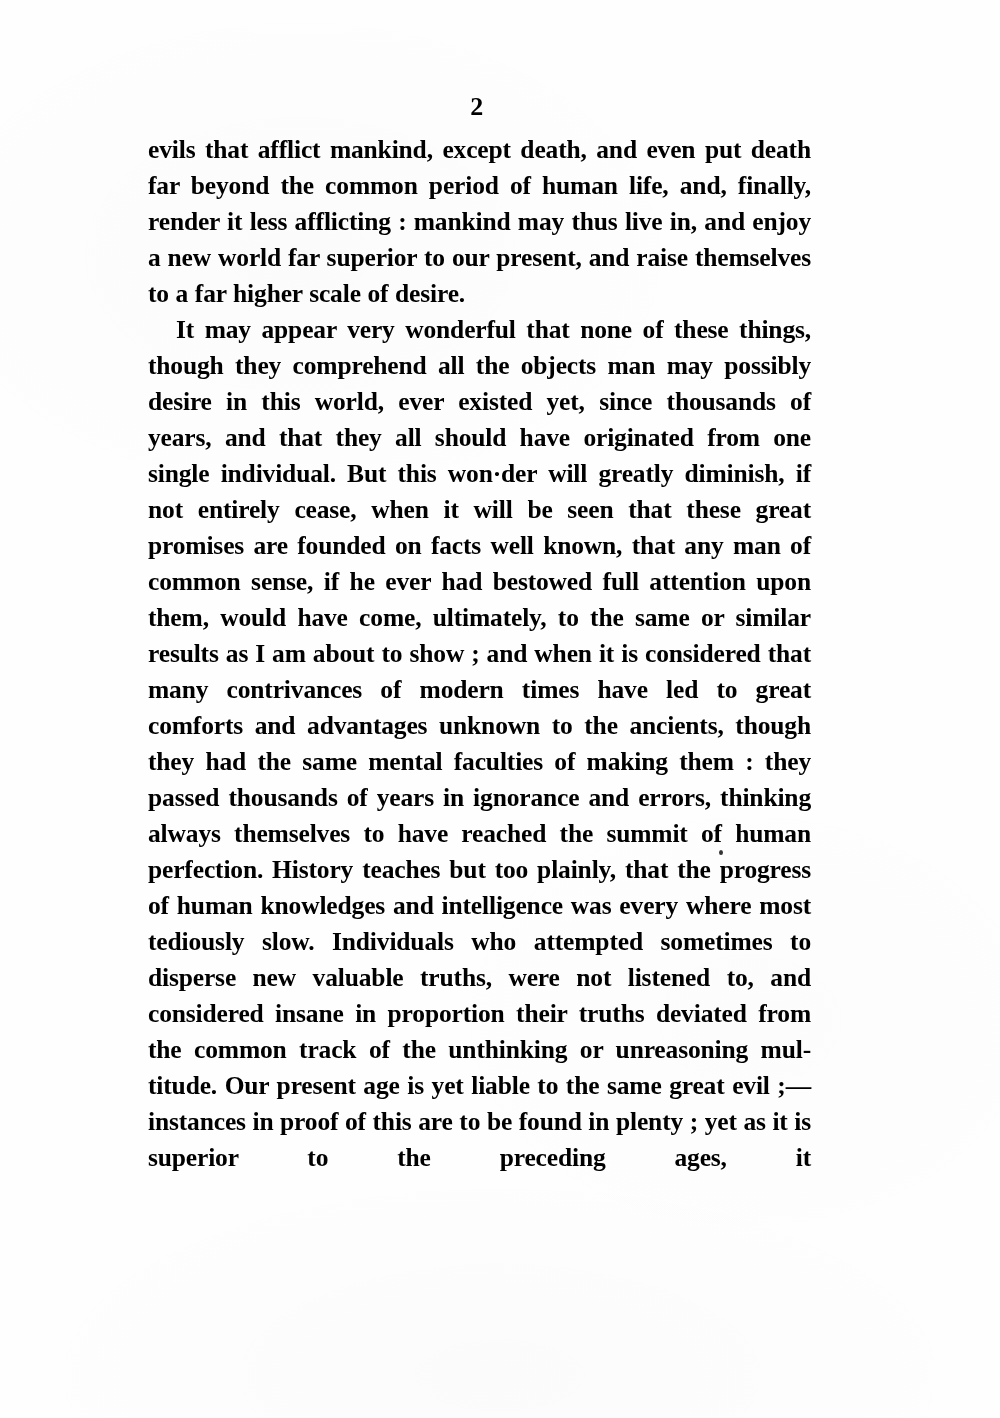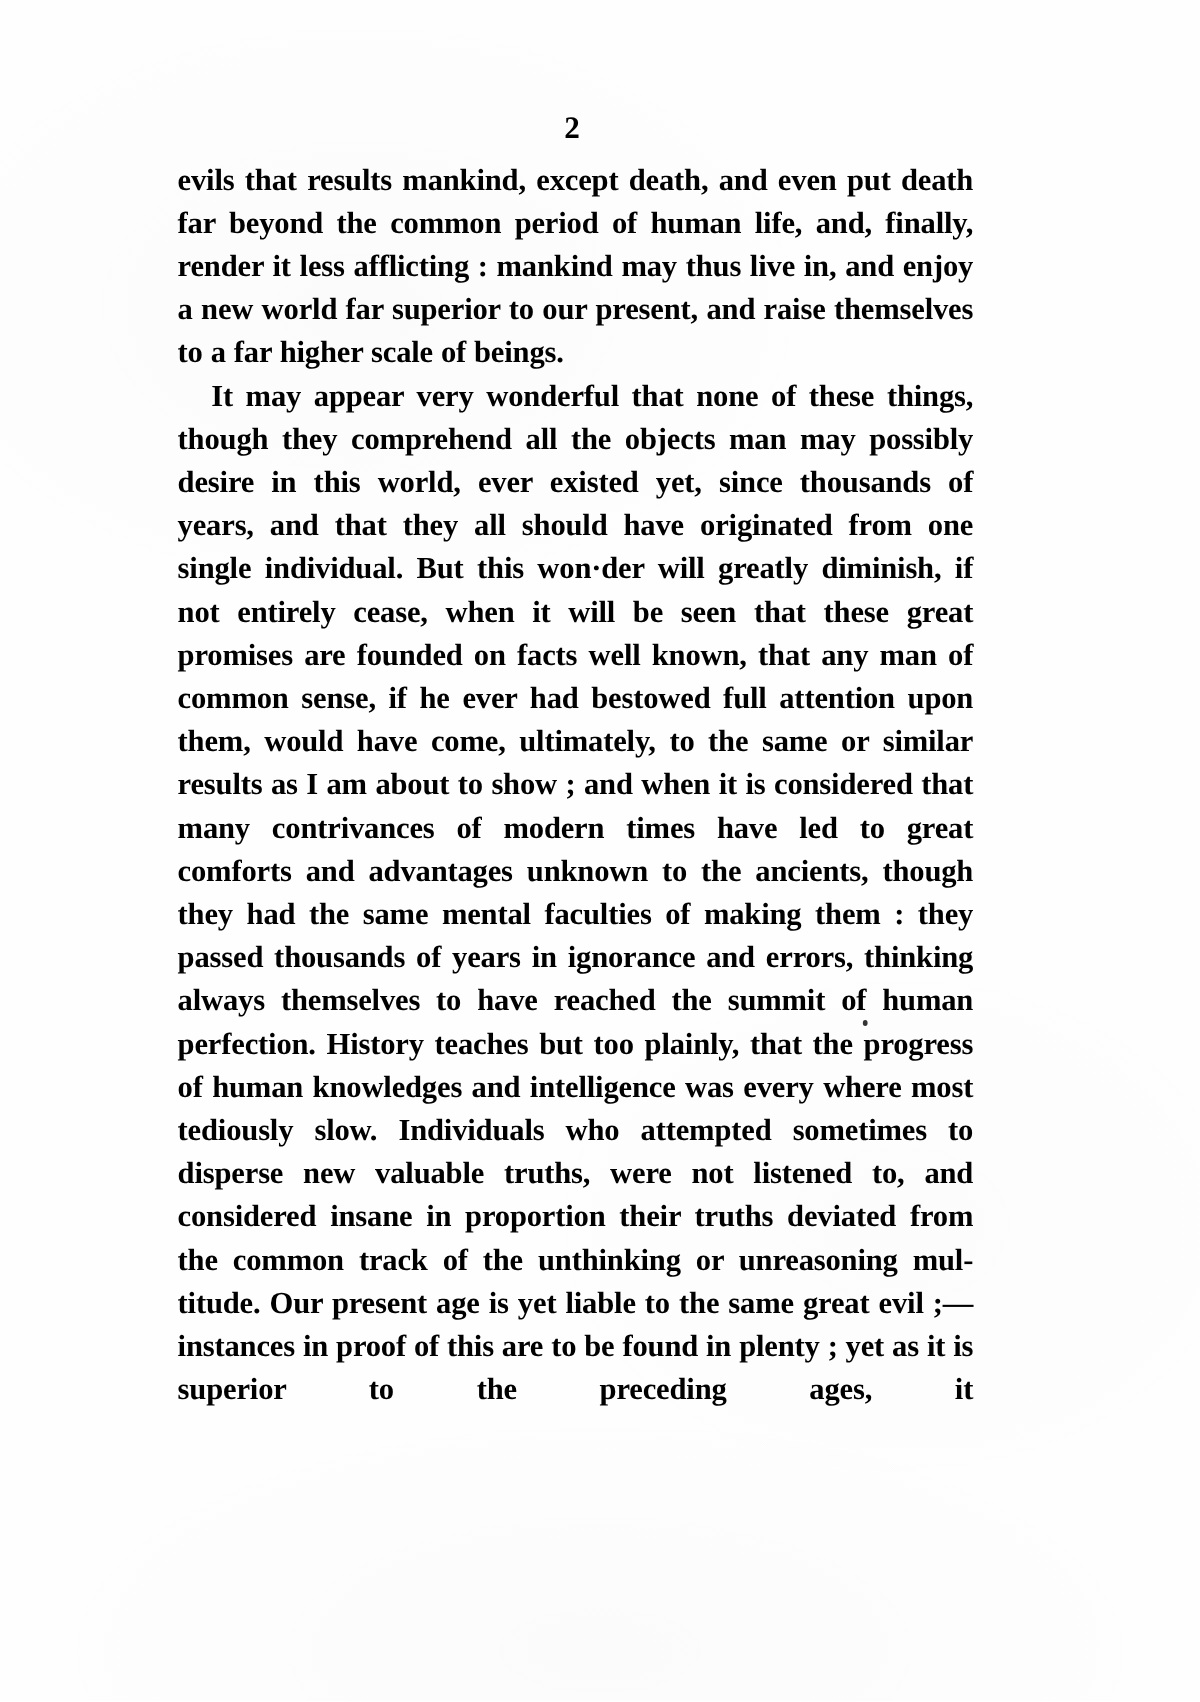--- a/index.html
+++ b/index.html
@@ -101,21 +101,21 @@
 <body>
 
 <div class="page">
 
   <div class="scan-noise"></div>
 
   <div class="folio">2</div>
 
   <div class="textblock">
 
-    <p class="para"><span>evils that results mankind, except  death, and even put</span> <span>death far beyond  the  common  period  of  human life,</span> <span>and, finally,  render  it  less  afflicting :  mankind  may</span> <span>thus live in, and enjoy a new  world far superior to our</span> <span>present, and  raise themselves to  a  far higher  scale  of</span> <span>beings.</span></p>
+    <p class="para"><span>evils that afflict mankind, except  death, and even put</span> <span>death far beyond  the  common  period  of  human life,</span> <span>and, finally,  render  it  less  afflicting :  mankind  may</span> <span>thus live in, and enjoy a new  world far superior to our</span> <span>present, and  raise themselves to  a  far higher  scale  of</span> <span>desire.</span></p>
 
     <p class="para indent"><span>It may appear  very  wonderful  that  none  of  these</span> <span>things, though  they  comprehend  all  the  objects  man</span> <span>may  possibly  desire  in  this world,  ever  existed  yet,</span> <span>since thousands of years, and that they all should have</span> <span>originated from  one single individual.    But this won·</span><span>der will greatly diminish, if  not entirely cease, when it</span> <span>will be seen that these great promises  are founded on</span> <span>facts  well known,  that  any man  of  common sense, if</span> <span>he ever had bestowed full attention upon them,  would</span> <span>have come, ultimately, to  the  same  or  similar  results</span> <span>as I am about to show ; and when it is considered that</span> <span>many  contrivances  of  modern  times  have  led to great</span> <span>comforts  and  advantages  unknown  to  the  ancients,</span> <span>though they had the  same mental faculties of making</span> <span>them :  they  passed  thousands  of  years  in  ignorance</span> <span>and errors, thinking always themselves to have reached</span> <span>the  summit  of  human  perfection.    History  teaches</span> <span>but too plainly, that the progress of human knowledges</span> <span>and intelligence was every where most tediously slow.</span> <span>Individuals who attempted sometimes to disperse new</span> <span>valuable truths, were  not  listened to,  and  considered</span> <span>insane  in  proportion  their  truths  deviated  from  the</span> <span>common track of the unthinking or unreasoning mul-</span><span>titude.  Our present age is yet liable to the same great</span> <span>evil ;—instances in  proof  of  this  are  to  be  found  in</span> <span class="justify-last">plenty ; yet as it  is superior to  the preceding ages, it</span></p>
 
   </div>
 
   <div class="speck"></div>
 
 </div>
 
 </body></html>

